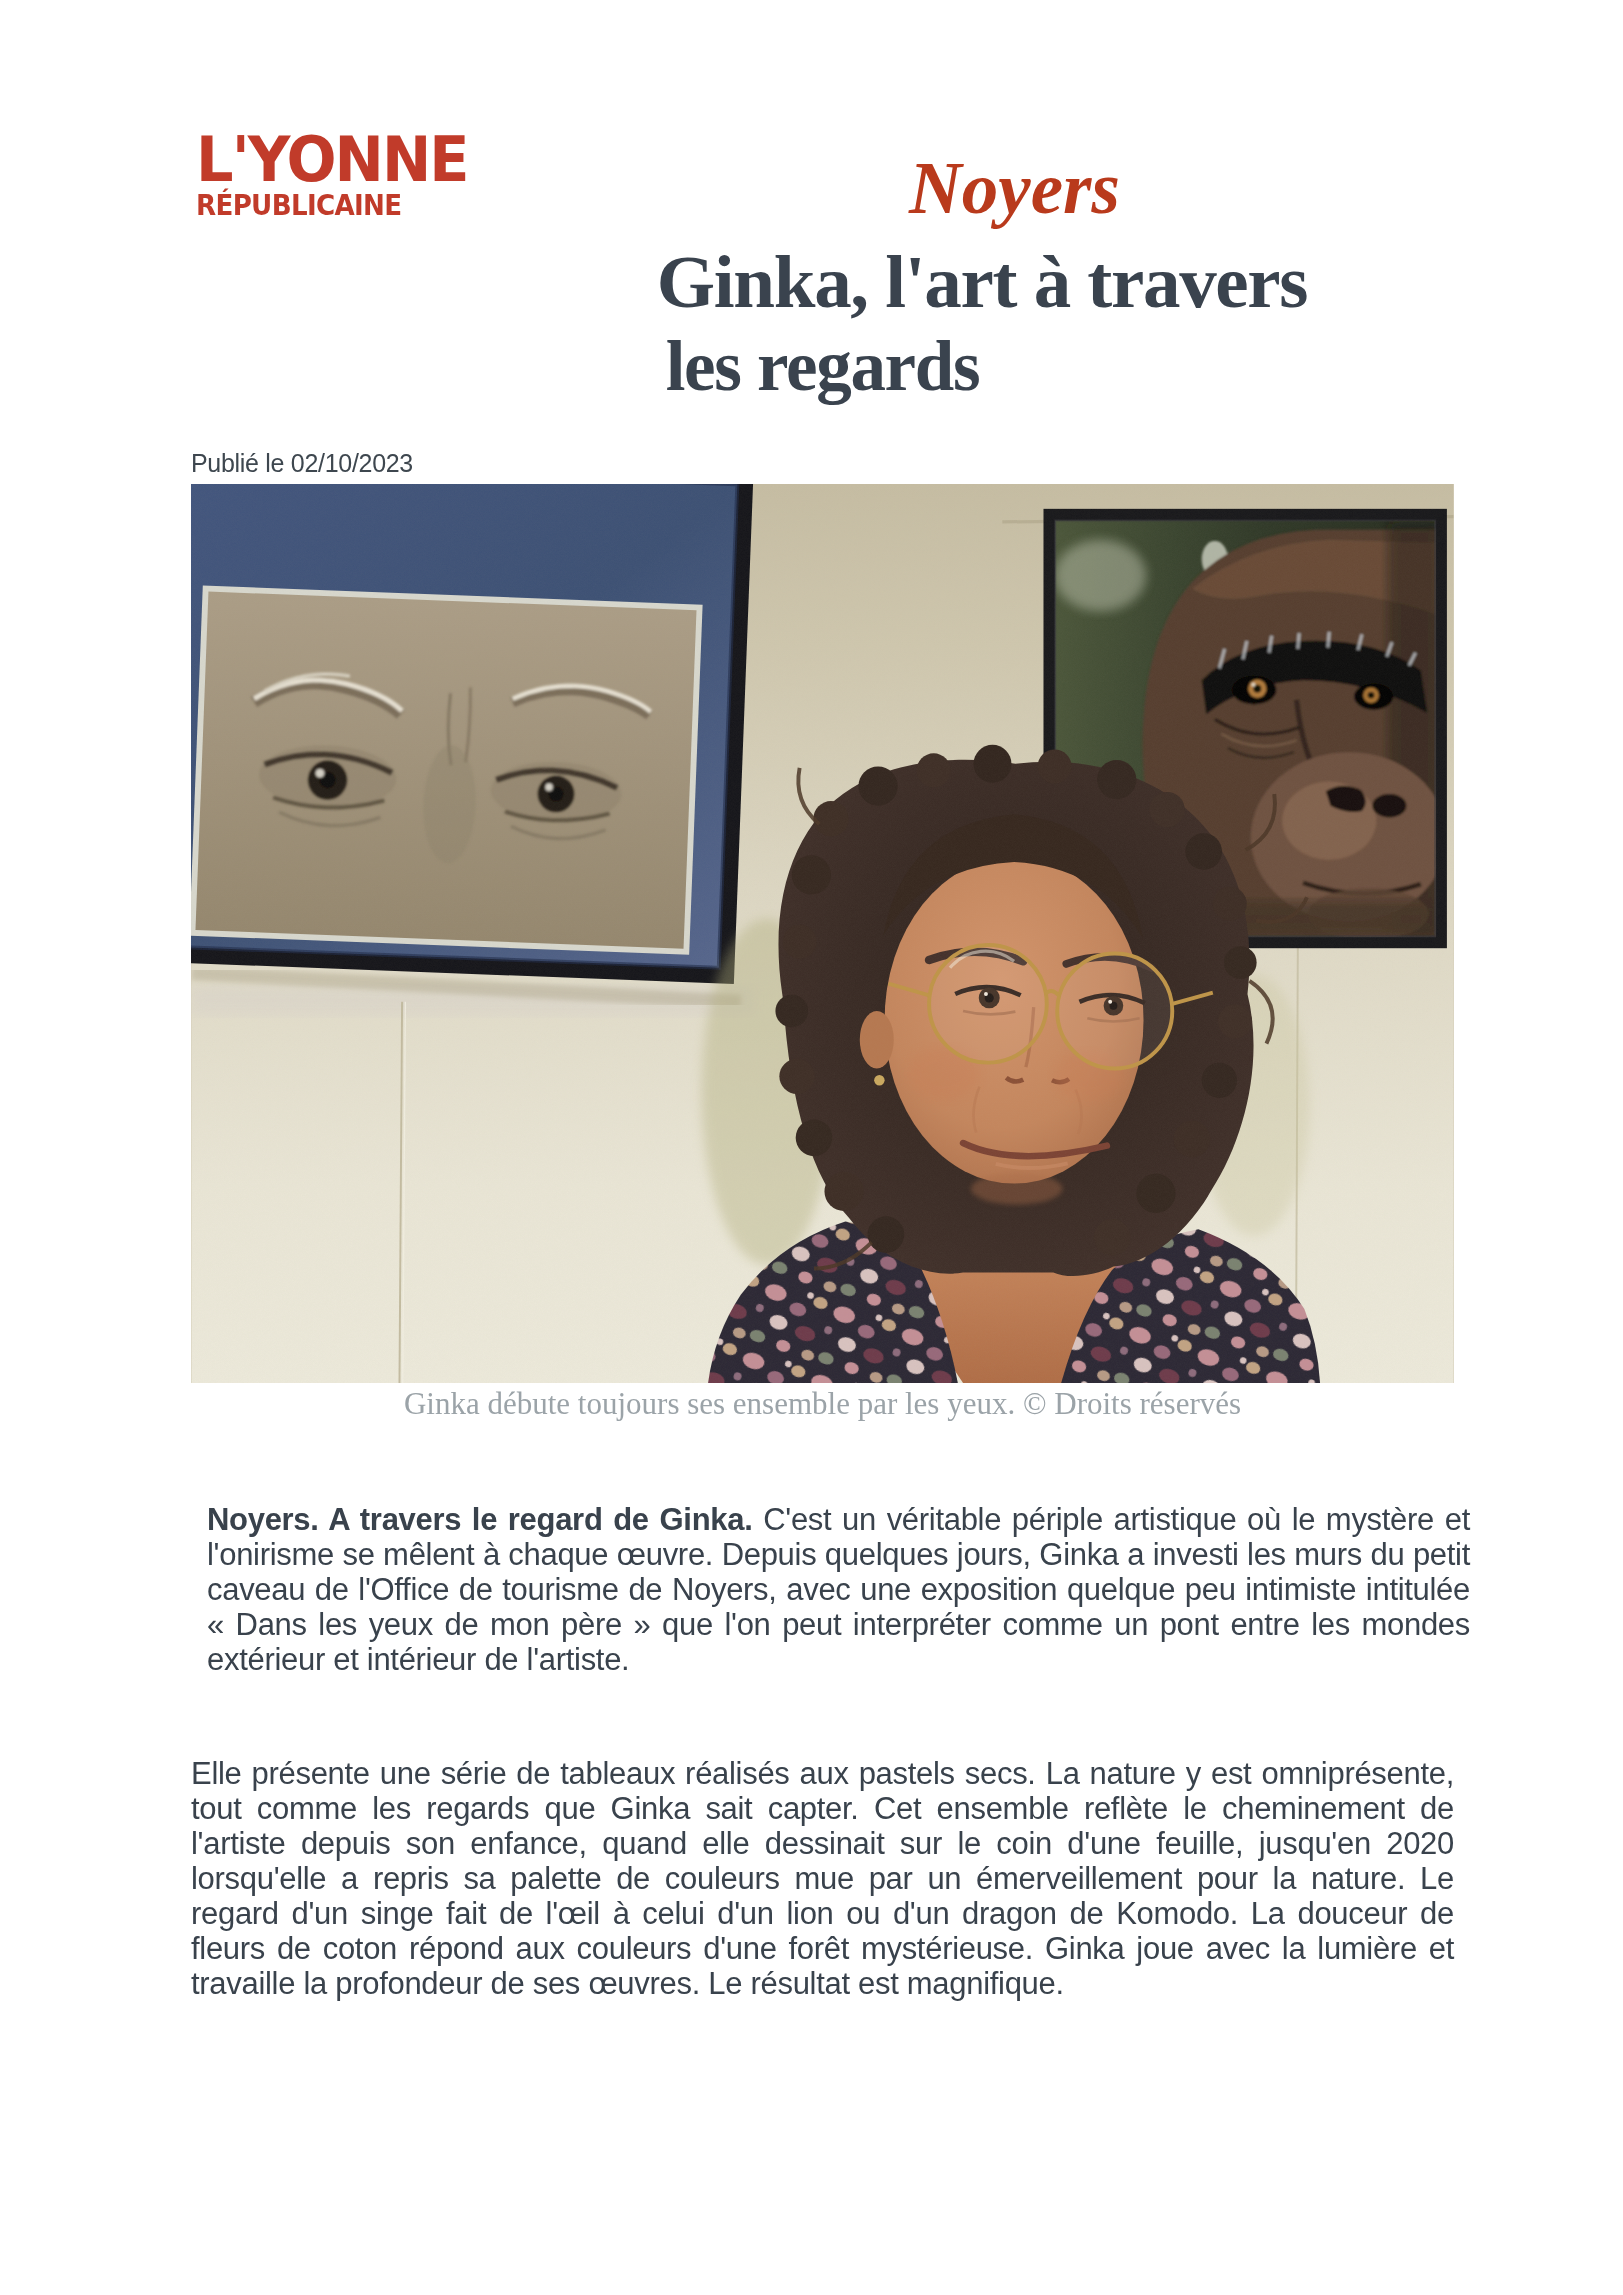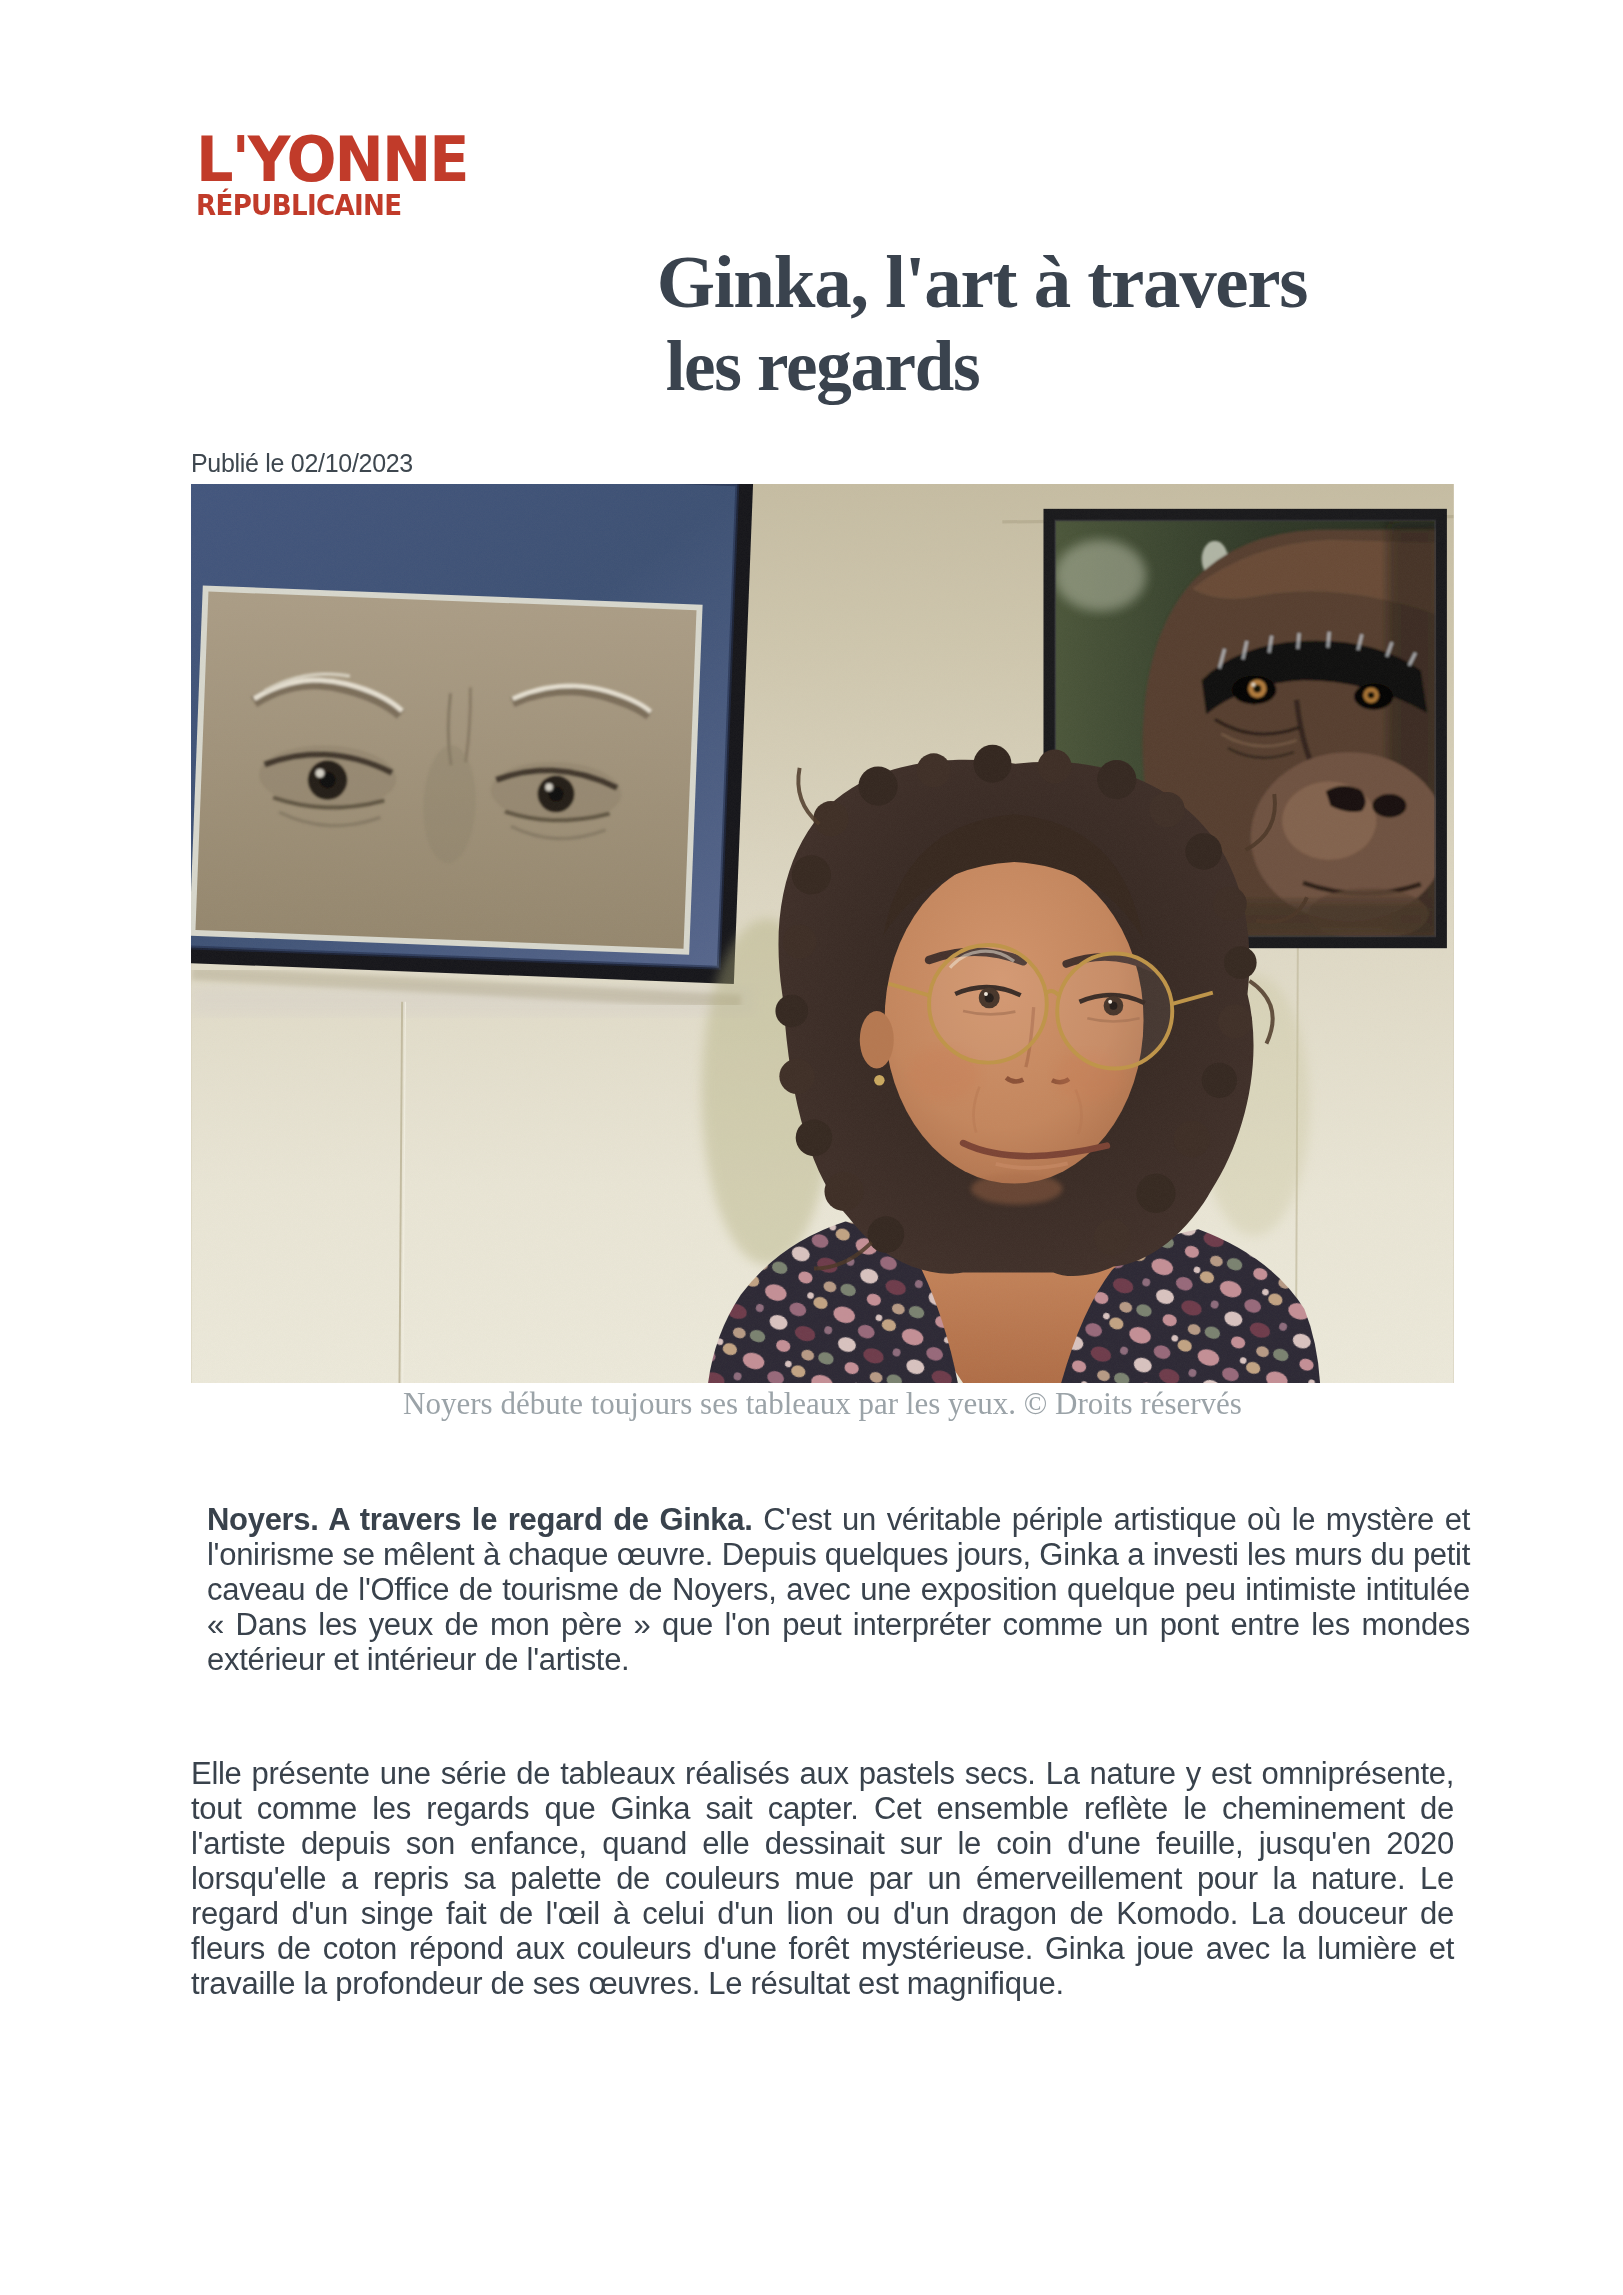--- a/index.html
+++ b/index.html
@@ -41,20 +41,21 @@
 </head>
 <body>
 
 <div class="page">
 
   <div class="masthead">
     <div class="m1">L'YONNE</div>
     <div class="m2">RÉPUBLICAINE</div>
   </div>
 
+  <div class="section">Noyers</div>
   <h1 class="title-l1">Ginka, l'art à travers</h1>
   <h1 class="title-l2">les regards</h1>
 
   <div class="pubdate">Publié le 02/10/2023</div>
 
   <figure class="photo">
     <svg viewBox="0 0 1930 1375" width="1263" height="899" xmlns="http://www.w3.org/2000/svg">
       <defs>
         <linearGradient id="wallGrad" x1="0" y1="0" x2="0" y2="1">
           <stop offset="0" stop-color="#c6bda3"></stop>
@@ -290,20 +291,20 @@
           <path d="M1128,782 L1066,764"></path>
             <path d="M1500,795 L1562,778"></path>
           <path d="M1160,740 A70,70 0 0 1 1258,730" stroke="#f5efe0" stroke-width="5" opacity="0.5"></path>
         </g>
       </g>
 
       <rect width="1930" height="1375" filter="url(#grain)"></rect>
     </svg>
   </figure>
 
-  <figcaption class="caption">Noyers débute toujours ses tableaux par les yeux. © Droits réservés</figcaption>
+  <figcaption class="caption">Ginka débute toujours ses ensemble par les yeux. © Droits réservés</figcaption>
 
   <p class="para p1"><strong>Noyers. A travers le regard de Ginka.</strong><span> C'est un véritable périple artistique où le mystère et l'onirisme se mêlent à chaque œuvre. Depuis quelques jours, Ginka a investi les murs du petit caveau de l'Office de tourisme de Noyers, avec une exposition quelque peu intimiste intitulée « Dans les yeux de mon père » que l'on peut interpréter comme un pont entre les mondes extérieur et intérieur de l'artiste.</span></p>
 
   <p class="para p2">Elle présente une série de tableaux réalisés aux pastels secs. La nature y est omniprésente, tout comme les regards que Ginka sait capter. Cet ensemble reflète le cheminement de l'artiste depuis son enfance, quand elle dessinait sur le coin d'une feuille, jusqu'en 2020 lorsqu'elle a repris sa palette de couleurs mue par un émerveillement pour la nature. Le regard d'un singe fait de l'œil à celui d'un lion ou d'un dragon de Komodo. La douceur de fleurs de coton répond aux couleurs d'une forêt mystérieuse. Ginka joue avec la lumière et travaille la profondeur de ses œuvres. Le résultat est magnifique.</p>
 
 </div>
 
 
 </body></html>

